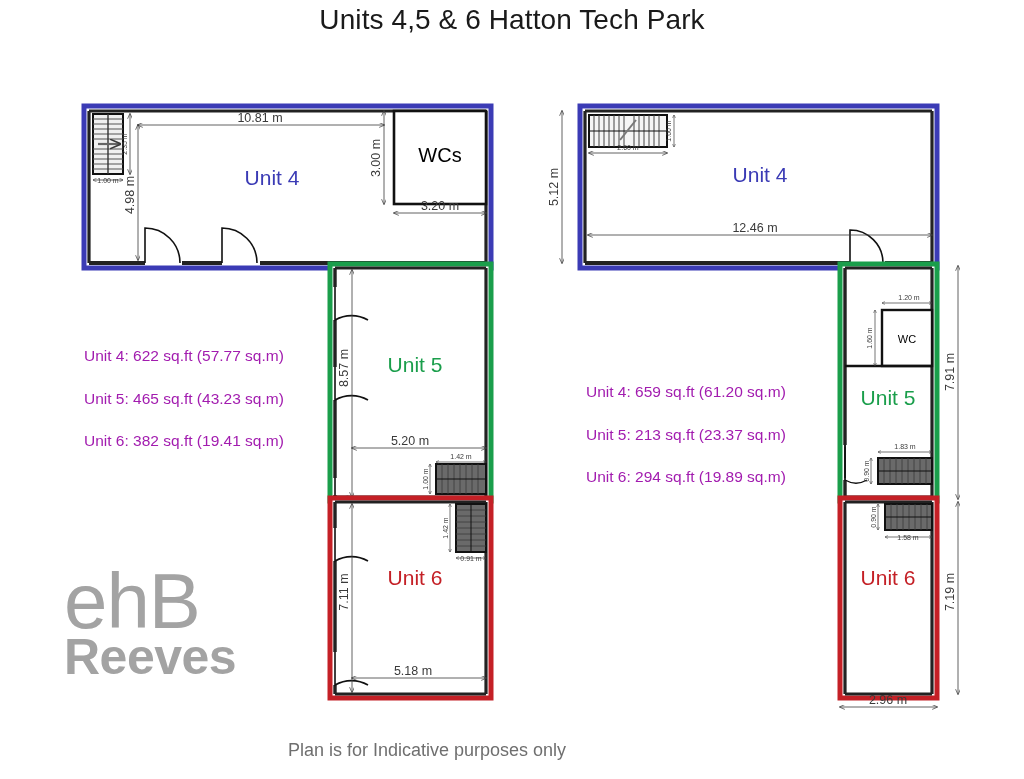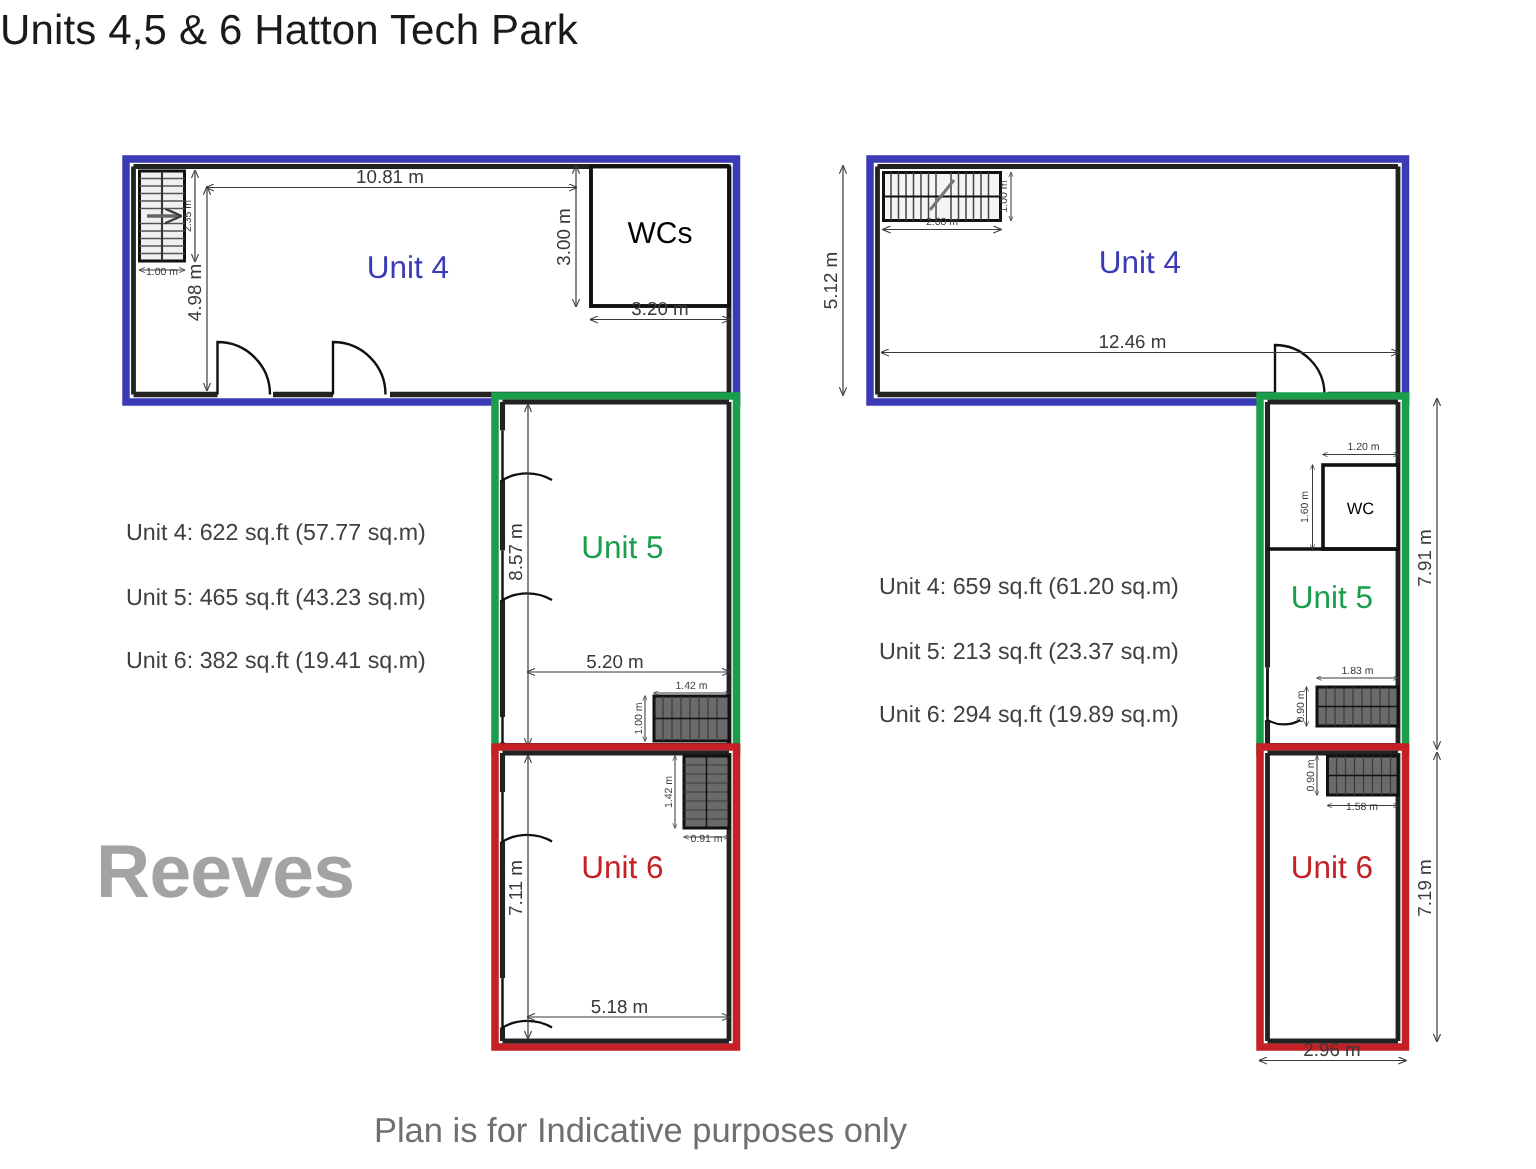--- a/index.html
+++ b/index.html
@@ -8,39 +8,39 @@
     width: 1024px; height: 779px;
     background: #ffffff;
     font-family: "Liberation Sans", sans-serif;
     color: #000;
     overflow: hidden;
   }
   #root { position: relative; width: 1024px; height: 779px; }
 
   .page-title {
     position: absolute; top: 4px; left: 0; width: 1024px;
-    text-align: left;
+    text-align: center;
     font-size: 28px; font-weight: 400; color: #1a1a1a;
     letter-spacing: 0.1px;
   }
   .floor-title {
     position: absolute;
     font-size: 20px; font-weight: 400; color: #111;
     text-align: center;
   }
   #ground-title { top: 64px; left: 170px; width: 230px; }
   #first-title  { top: 64px; left: 645px; width: 230px; }
 
   .footer-note {
     position: absolute; top: 740px; left: 0; width: 854px;
-    text-align: center; font-size: 23px; color: #6f6f6f;
+    text-align: center; font-size: 18px; color: #6f6f6f;
   }
 
   
-  .areas { position: absolute; font-size: 15.5px; color: #404040; line-height: 1; }
+  .areas { position: absolute; font-size: 15.5px; color: #a21caf; line-height: 1; }
   #ground-areas { left: 84px; top: 348px; }
   #first-areas  { left: 586px; top: 348px; margin-top: 36px; }
   .areas .arow { margin-bottom: 27px; white-space: nowrap; }
 
   
   #logo {
     position: absolute; left: 64px; top: 563px;
     width: 190px; height: 125px;
     color: #a3a3a3;
   }
@@ -324,17 +324,18 @@
     <div class="arow">Unit 6: 382 sq.ft (19.41 sq.m)</div>
   </div>
 
   <div class="areas" id="first-areas">
     <div class="arow">Unit 4: 659 sq.ft (61.20 sq.m)</div>
     <div class="arow">Unit 5: 213 sq.ft (23.37 sq.m)</div>
     <div class="arow">Unit 6: 294 sq.ft (19.89 sq.m)</div>
   </div>
 
   <div id="logo">
+    <div class="l1">ehB</div>
     <div class="l2">Reeves</div>
   </div>
 
   <div class="footer-note">Plan is for Indicative purposes only</div>
 </div>
 
 </body></html>

